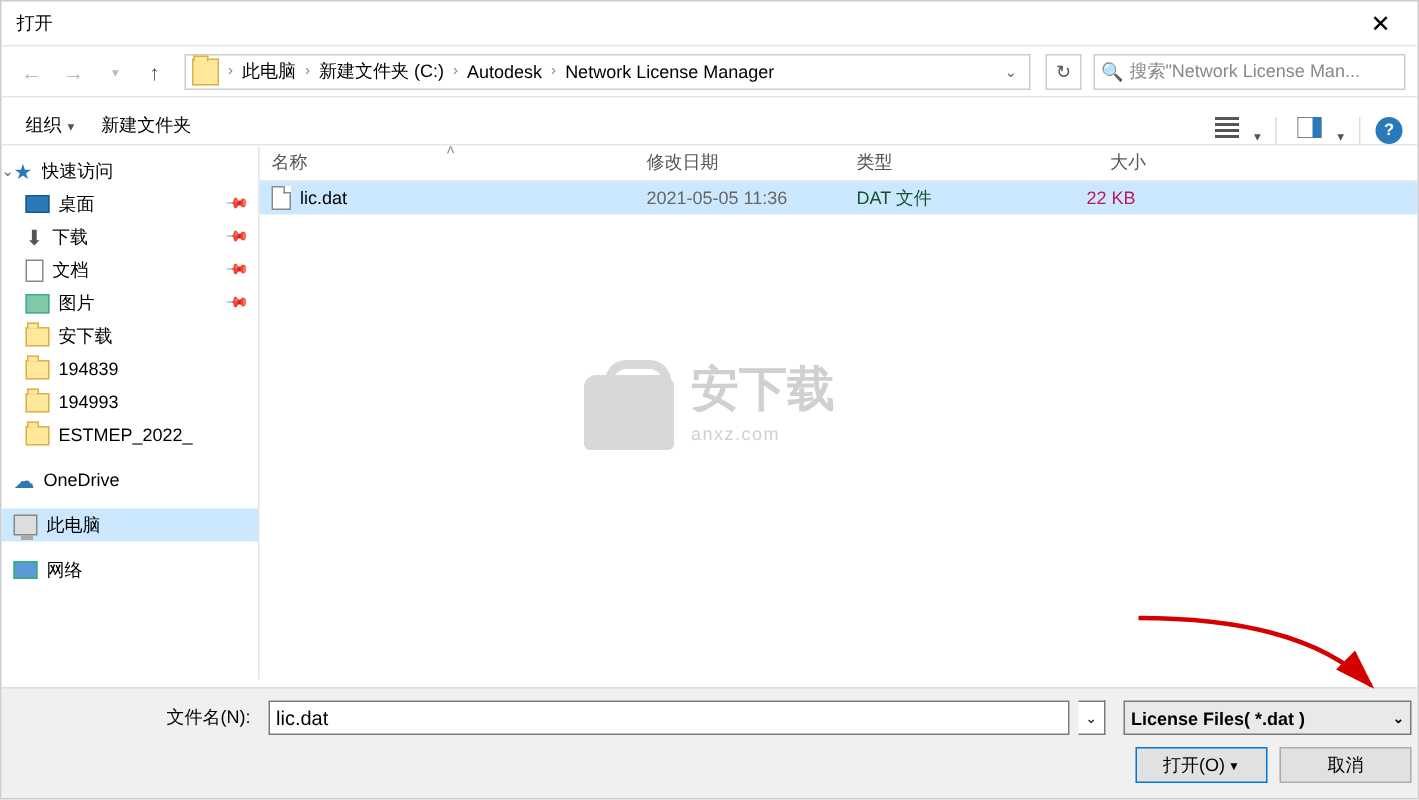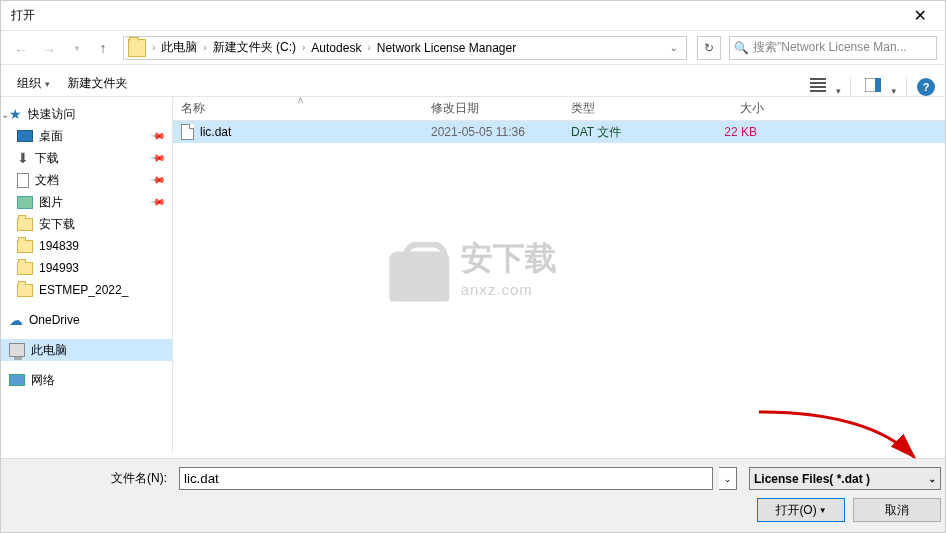--- a/index.html
+++ b/index.html
@@ -61,21 +61,21 @@
 .cell-date { width: 140px; color: #666; }
 .cell-type { width: 110px; color: #14532d; }
 .cell-size { width: 100px; text-align: right; color: #be185d; padding-right: 16px; }
 .file-icon { width: 13px; height: 16px; background: #fff; border: 1px solid #888; flex-shrink: 0; position: relative; }
 .file-icon::after { content: ''; position: absolute; top: -1px; right: -1px; width: 4px; height: 4px; background: #fff; border-left: 1px solid #888; border-bottom: 1px solid #888; }
 .watermark { position: absolute; top: 50%; left: 50%; transform: translate(-50%, -50%); text-align: center; color: #d0d0d0; pointer-events: none; z-index: 0; }
 .watermark .wm-icon { display: inline-block; width: 60px; height: 50px; background: #d8d8d8; border-radius: 8px 8px 4px 4px; position: relative; margin-bottom: -4px; vertical-align: bottom; }
 .watermark .wm-icon::before { content: ''; position: absolute; top: -10px; left: 14px; width: 32px; height: 14px; border: 6px solid #d8d8d8; border-bottom: none; border-radius: 14px 14px 0 0; }
 .watermark .wm-text { display: inline-block; text-align: left; margin-left: 8px; }
 .watermark .wm-cn { font-size: 32px; font-weight: bold; }
-.watermark .wm-en { font-size: 15px; letter-spacing: 1px; }
+.watermark .wm-en { font-size: 12px; letter-spacing: 1px; }
 .arrow-annotation { position: absolute; right: 16px; bottom: 60px; pointer-events: none; z-index: 5; }
 .footer { position: absolute; bottom: 0; left: 0; right: 0; background: #f0f0f0; border-top: 1px solid #ddd; padding: 8px 4px 10px; }
 .fn-row { display: flex; align-items: center; margin-bottom: 8px; gap: 6px; }
 .fn-label { width: 168px; text-align: right; padding-right: 6px; }
 .fn-input { flex: 1; height: 23px; border: 1px solid #7a7a7a; padding: 0 4px; background: #fff; }
 .fn-input-chev { width: 18px; height: 23px; border: 1px solid #7a7a7a; border-left: none; display: flex; align-items: center; justify-content: center; font-size: 9px; background: #fff; margin-right: 6px; }
 .filter-select { width: 192px; height: 23px; border: 1px solid #7a7a7a; background: #e9e9e9; padding: 0 4px; display: flex; align-items: center; justify-content: space-between; font-weight: bold; }
 .filter-select .fchev { font-size: 9px; }
 .btn-row { display: flex; justify-content: flex-end; gap: 8px; }
 .btn { width: 88px; height: 24px; border: 1px solid #adadad; background: #e1e1e1; display: flex; align-items: center; justify-content: center; cursor: pointer; }

